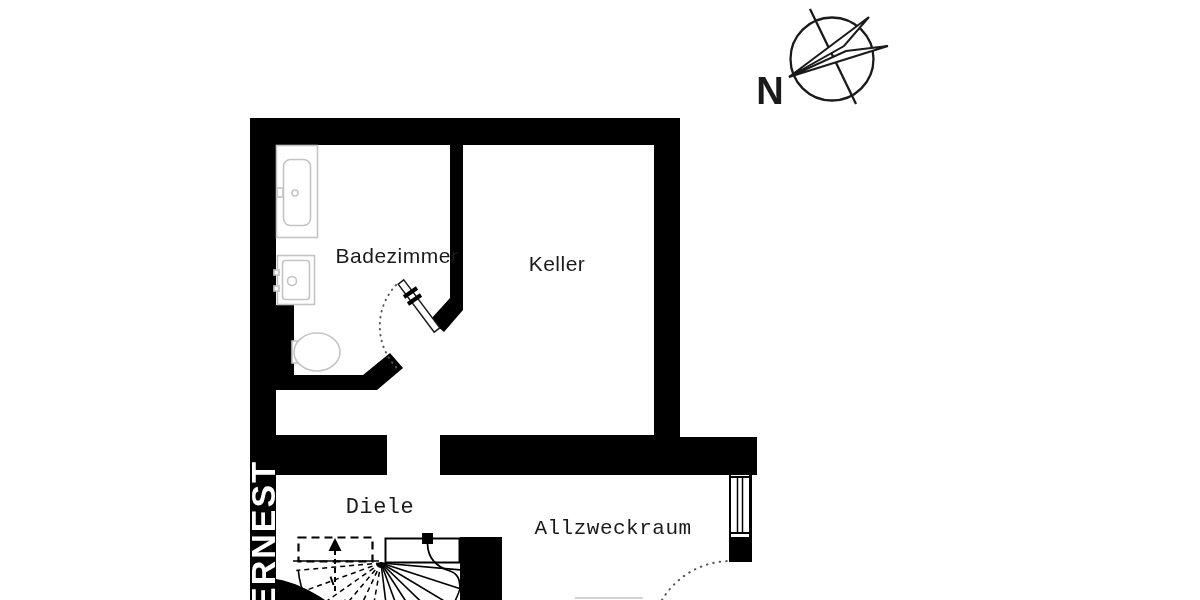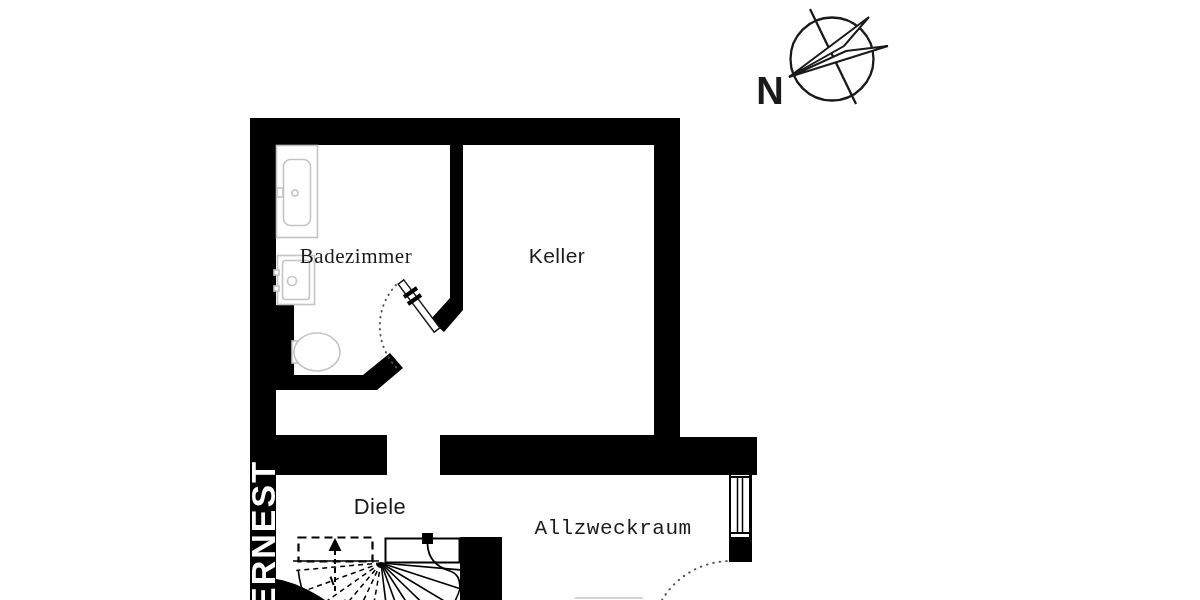--- a/index.html
+++ b/index.html
@@ -21,23 +21,23 @@
   .plan-svg{position:absolute;left:0;top:0;}
   .room-label{
     position:absolute;
     transform:translate(-50%,-50%);
     font-size:21px;
     color:var(--label);
     letter-spacing:0.5px;
     white-space:nowrap;
     font-weight:400;
   }
-  .label-badezimmer{left:356px;top:256px;font-family:Liberation Serif, serif;}
-  .label-keller{left:557px;top:256px;}
-  .label-diele{left:380px;top:507px;font-size:22px;}
+  .label-badezimmer{left:397px;top:256px;}
+  .label-keller{left:557px;top:264px;}
+  .label-diele{left:380px;top:507px;font-size:22px;font-family:Liberation Mono, monospace;}
   .label-allzweckraum{left:613px;top:528px;font-family:Liberation Mono, monospace;}
   .north-label{
     position:absolute;left:770px;top:91px;
     transform:translate(-50%,-50%);
     font-size:38px;font-weight:700;color:var(--label);
   }
   .watermark{
     position:absolute;left:263px;top:535px;
     transform:translate(-50%,-50%) rotate(-90deg);
     font-size:34px;font-weight:700;

